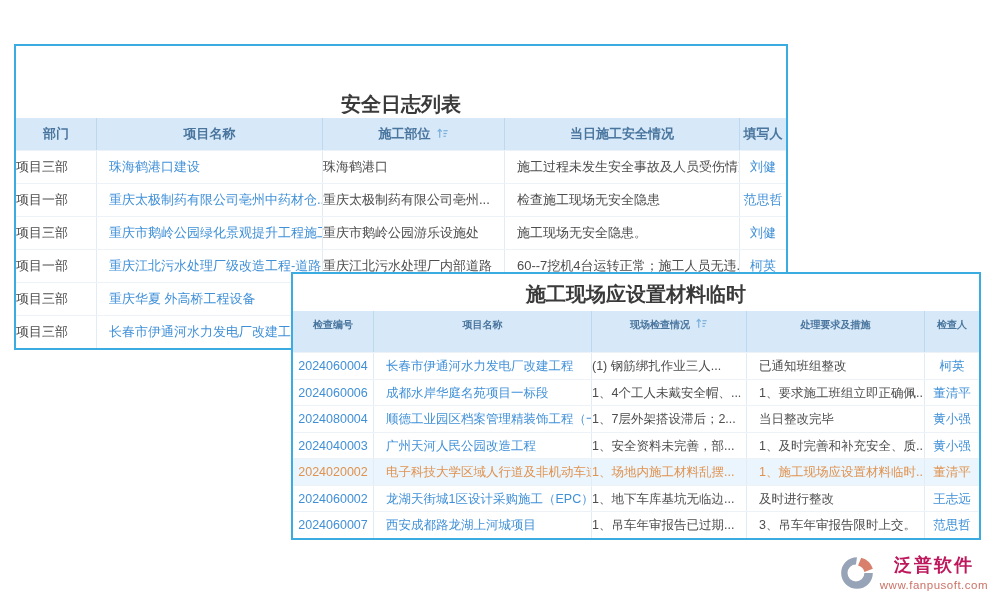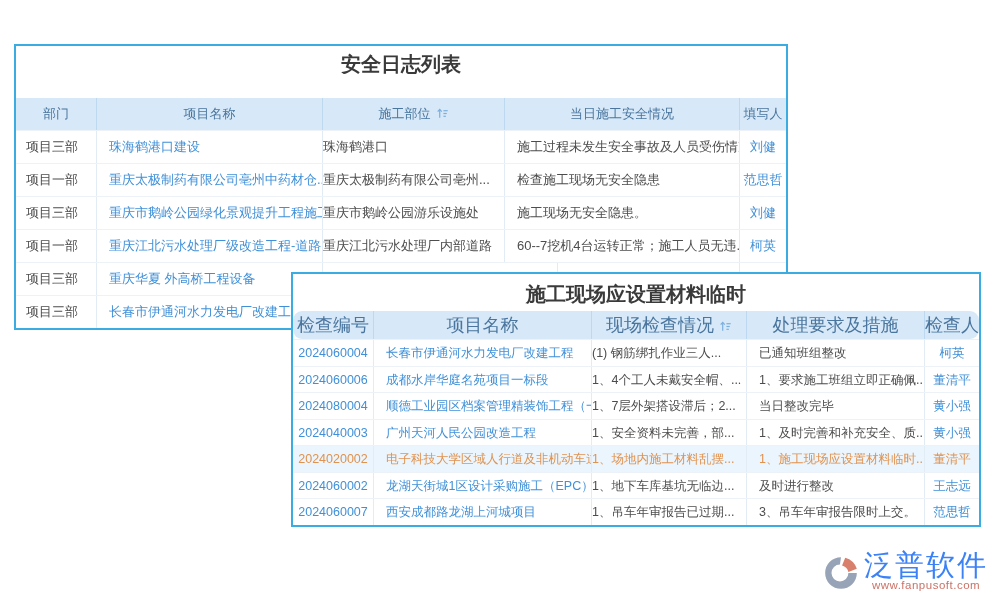--- a/index.html
+++ b/index.html
@@ -6,56 +6,56 @@
   html,body { width:1000px; height:600px; }
   body {
     position:relative; background:#ffffff; overflow:hidden;
     font-family:"Liberation Sans","DejaVu Sans",sans-serif;
   }
   .panel { position:absolute; background:#ffffff; border:2px solid #3AACE2; }
   #table1 { left:14px; top:44px; width:774px; z-index:1; }
   #table2 { left:291px; top:272px; width:690px; z-index:2; }
 
   .tbl-title { text-align:center; font-weight:bold; color:#3A3A3A; font-size:20px; }
-  #table1 .tbl-title { height:52px; line-height:36px; }
+  #table1 .tbl-title { height:32px; line-height:36px;margin-top:40px; }
   #table2 .tbl-title { height:37px; line-height:40px; }
 
   .hdr { display:flex; background:#D7E9F8; color:#4A759E; }
   #table1 .hdr { height:32px; line-height:32px; font-size:13px; }
-  #table2 .hdr { height:28px; line-height:28px; font-size:18px;border-radius:9px; }
-  .hdr .cell { text-align:center; padding:0 !important; }
+  #table2 .hdr { height:41px; line-height:28px; font-size:10px; }
+  .hdr .cell { text-align:center; padding:0 !important;font-weight:bold; }
   .hdr .cell + .cell { border-left:1px solid #BDD9EF; }
 
   .row { display:flex; border-top:1px solid #EDF2F8; color:#4D4D4D; }
   #table1 .row { height:33px; line-height:32px; font-size:13px; }
   #table2 .row { height:26.5px; line-height:26px; font-size:12.5px; }
   .body .cell + .cell { border-left:1px solid #E2ECF5; }
 
   .cell { overflow:hidden; white-space:nowrap; flex-shrink:0; }
-  #table1 .c0 { width:80px;  padding-left:10px; }
+  #table1 .c0 { width:80px;  }
   #table1 .c1 { width:226px; padding-left:12px; }
   #table1 .c2 { width:182px; padding-left:0; }
   #table1 .c3 { width:235px; padding-left:12px; }
   #table1 .c4 { width:47px;  text-align:center; padding:0; }
   #table2 .c0 { width:80px;  text-align:center; padding:0; }
   #table2 .c1 { width:218px; padding-left:12px; }
   #table2 .c2 { width:155px; padding-left:0; }
   #table2 .c3 { width:178px; padding-left:12px; }
   #table2 .c4 { width:55px;  text-align:center; padding:0; }
 
   .link { color:#4090D8; }
   .row.hl { background:#EAF5FD; }
   .row.hl .cell { color:#E0924F !important; }
 
   .sort-ico { display:inline-block; vertical-align:-2px; margin-left:5px; }
 
   #logo { position:absolute; right:12px; bottom:8px; display:flex; align-items:flex-start; z-index:3; }
   #logo .glyph { width:38px; height:38px; margin-right:4px; margin-top:2px; }
   #logo .txt { display:flex; flex-direction:column; align-items:center; }
-  #logo .brand { font-size:29px; font-weight:normal; color:#3b82f6; letter-spacing:2px; line-height:26px; }
+  #logo .brand { font-size:18px; font-weight:bold; color:#be185d; letter-spacing:2px; line-height:26px; }
   #logo .url { font-size:11.5px; color:#CB7367; letter-spacing:0.5px; line-height:14px; }
 </style>
 </head>
 <body>
 
 <div id="table1" class="panel">
   <div class="tbl-title">安全日志列表</div>
   <div class="hdr">
       <div class="cell c0"><span>部门</span></div>
       <div class="cell c1"><span>项目名称</span></div>

